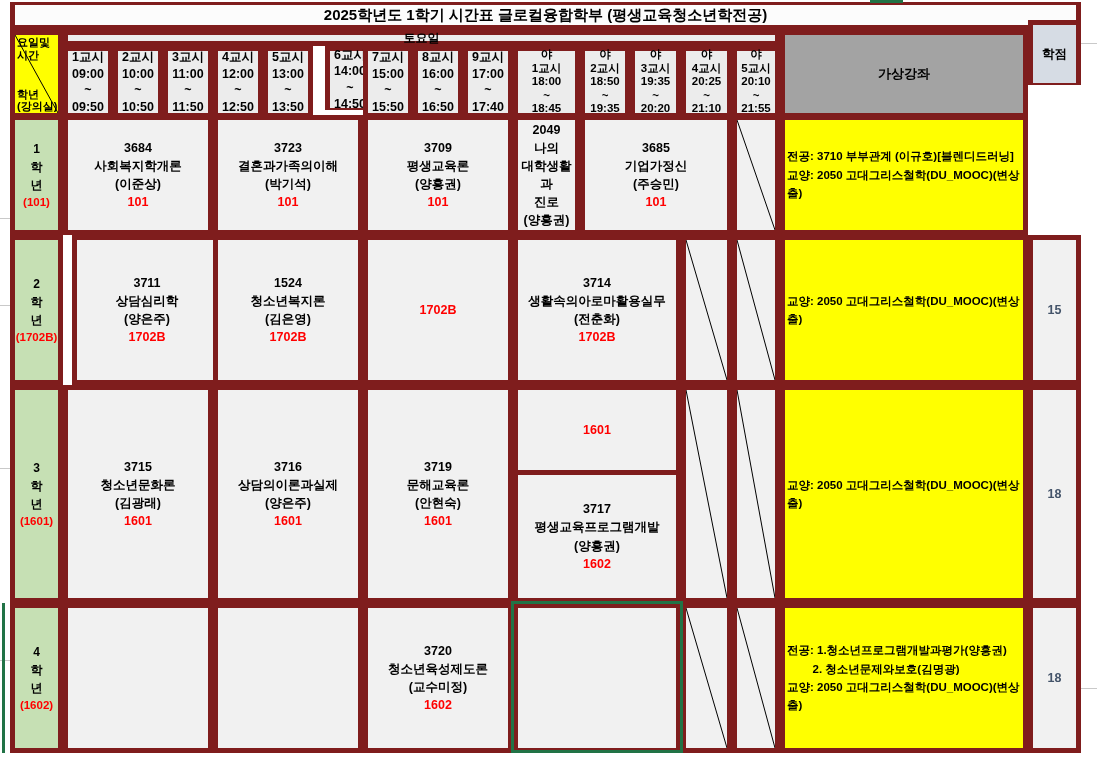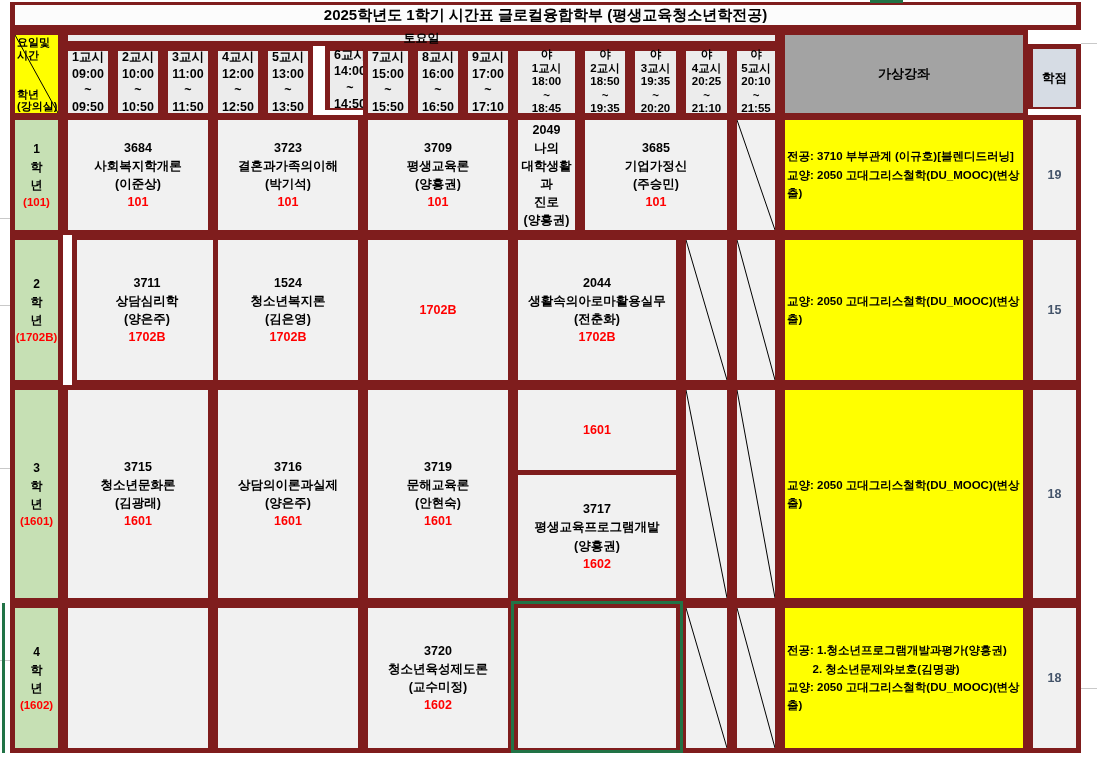--- a/index.html
+++ b/index.html
@@ -86,21 +86,21 @@
 15:00
 ~
 15:50</span></div>
   <div class="cell center period hdr hdrb" style="left:413px;top:46px;width:50px;height:69px"><span>8교시
 16:00
 ~
 16:50</span></div>
   <div class="cell center period hdr hdrb" style="left:463px;top:46px;width:50px;height:69px"><span>9교시
 17:00
 ~
-17:10</span></div>
+17:40</span></div>
 
   <div class="cell center night hdr hdrb" style="left:513px;top:46px;width:67px;height:69px"><span>야
 1교시
 18:00
 ~
 18:45</span></div>
   <div class="cell center night hdr hdrb" style="left:580px;top:46px;width:50px;height:69px"><span>야
 2교시
 18:50
 ~
@@ -115,21 +115,21 @@
 20:25
 ~
 21:10</span></div>
   <div class="cell center night hdr hdrb" style="left:732px;top:46px;width:48px;height:69px"><span>야
 5교시
 20:10
 ~
 21:55</span></div>
 
   <div class="cell center vhdr hdrb" style="left:780px;top:30px;width:248px;height:85px"><span>가상강좌</span></div>
-  <div class="cell center chdr hdrb" style="left:1028px;top:44px;width:53px;height:65px"><span>학점</span></div>
+  <div class="cell center chdr hdrb" style="left:1028px;top:20px;width:53px;height:65px"><span>학점</span></div>
 
   <div class="cell center year" style="left:10px;top:115px;width:53px;height:120px">
     <span>1
 학
 년</span>
     <span class="room">(101)</span>
   </div>
   <div class="cell center course" style="left:63px;top:115px;width:150px;height:120px">
     <span class="main">3684
 사회복지학개론
@@ -163,23 +163,20 @@
   </div>
   <div class="cell diag" style="left:732px;top:115px;width:48px;height:120px">
     <svg viewBox="0 0 100 100" preserveAspectRatio="none">
         <line x1="0" y1="0" x2="100" y2="100" stroke="#000" stroke-width="1" vector-effect="non-scaling-stroke"></line>
       </svg>
   </div>
   <div class="cell virtual" style="left:780px;top:115px;width:248px;height:120px">
     <span>전공: 3710 부부관계 (이규호)[블렌디드러닝]
 교양: 2050 고대그리스철학(DU_MOOC)(변상출)</span>
   </div>
-  <div class="cell center credits" style="left:1028px;top:115px;width:53px;height:120px">
-    <span>19</span>
-  </div>
 
   <div class="cell center year" style="left:10px;top:235px;width:53px;height:150px">
     <span>2
 학
 년</span>
     <span class="room">(1702B)</span>
   </div>
   <div class="cell center course" style="left:72px;top:235px;width:150px;height:150px">
     <span class="main">3711
 상담심리학
@@ -189,21 +186,21 @@
   <div class="cell center course" style="left:213px;top:235px;width:150px;height:150px">
     <span class="main">1524
 청소년복지론
 (김은영)</span>
     <span class="room">1702B</span>
   </div>
   <div class="cell center course" style="left:363px;top:235px;width:150px;height:150px">
     <span class="room">1702B</span>
   </div>
   <div class="cell center course" style="left:513px;top:235px;width:168px;height:150px">
-    <span class="main">2044
+    <span class="main">3714
 생활속의아로마활용실무
 (전춘화)</span>
     <span class="room">1702B</span>
   </div>
   <div class="cell diag" style="left:681px;top:235px;width:51px;height:150px">
     <svg viewBox="0 0 100 100" preserveAspectRatio="none">
         <line x1="0" y1="0" x2="100" y2="100" stroke="#000" stroke-width="1" vector-effect="non-scaling-stroke"></line>
       </svg>
   </div>
   <div class="cell diag" style="left:732px;top:235px;width:48px;height:150px">

